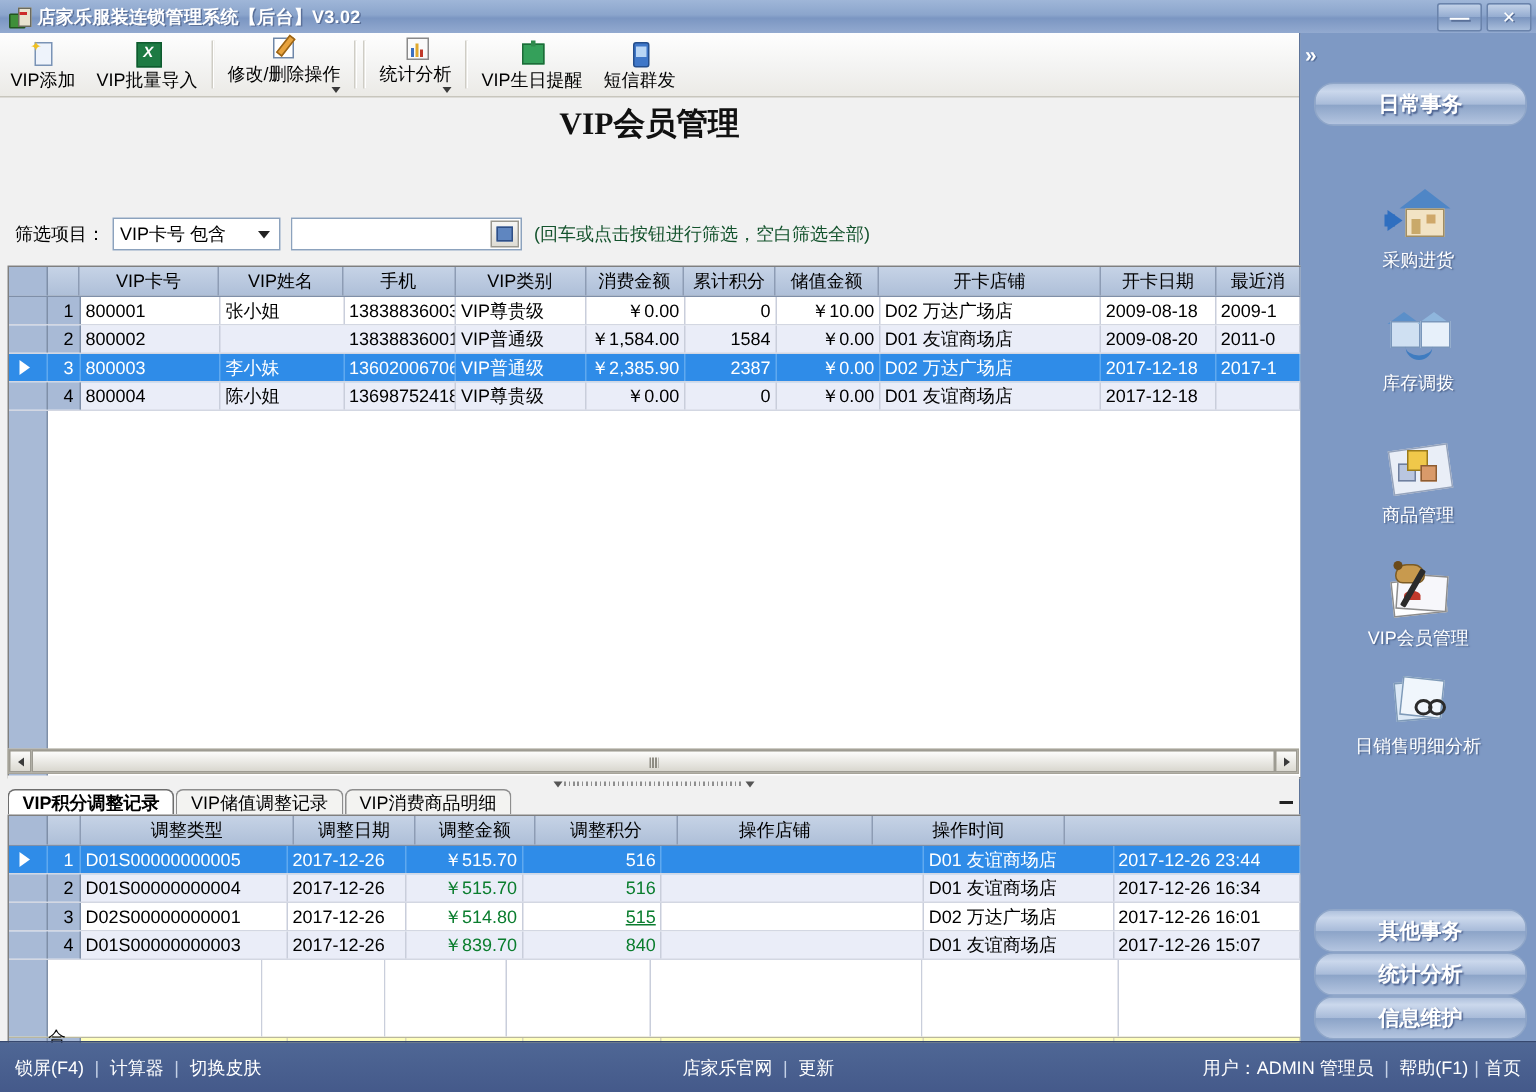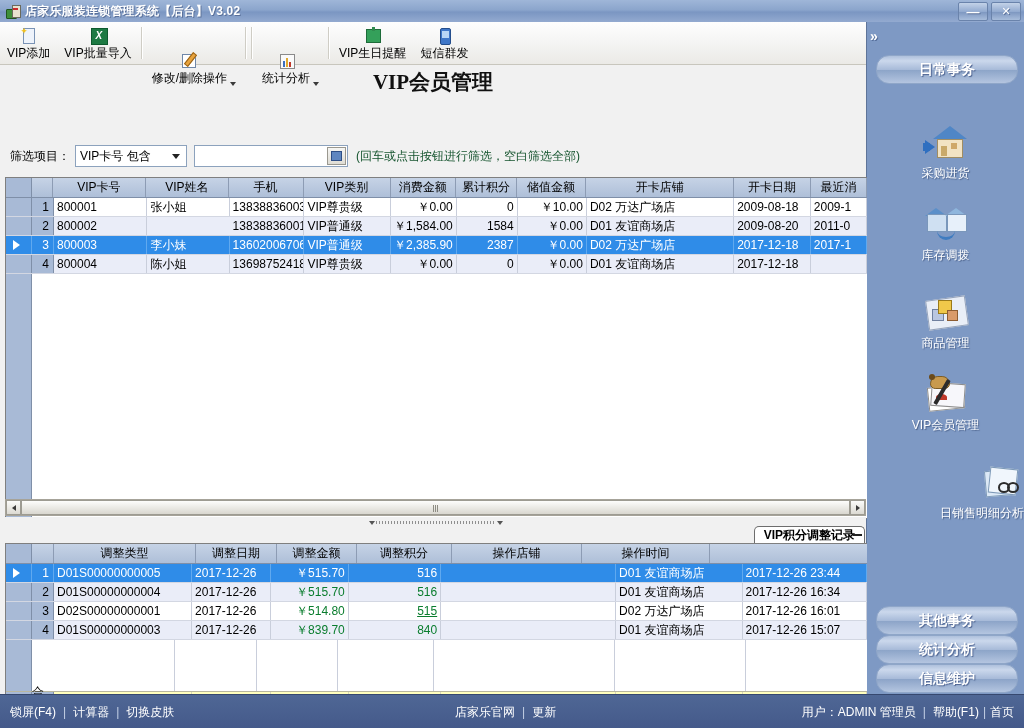--- a/index.html
+++ b/index.html
@@ -46,21 +46,21 @@
     border-bottom:1px solid #c8c6bd;display:flex;align-items:flex-start;
   }
   .tbtn{height:42px;display:flex;flex-direction:column;align-items:center;justify-content:center;
      padding:1px 7px 0 7px;cursor:pointer;position:relative;}
   .tbtn .lbl{font-size:12px;color:#000;white-space:nowrap;margin-top:1px;}
   .tbtn .ic{width:17px;height:17px;position:relative;}
   .tsep{width:1px;height:32px;margin:5px 2px;background:#cfcdc5;border-right:1px solid #fff;}
   .drop{margin-left:3px;align-self:flex-end;margin-bottom:4px;
      border-left:3px solid transparent;border-right:3px solid transparent;border-top:4px solid #3a3a3a;
      width:0;height:0;cursor:pointer;}
-  .tbtn.withdrop{flex-direction:row;align-items:center;padding-bottom:2px;margin-top:25px;}
+  .tbtn.withdrop{flex-direction:column;align-items:flex-start;padding-bottom:2px;}
   .tbtn.withdrop .stack{display:flex;flex-direction:column;align-items:center;}
 
   
   .ic-doc{position:absolute;left:3px;top:1px;width:10px;height:14px;background:#eef3fb;border:1px solid #7a93b5;}
   .ic-star{position:absolute;left:0px;top:0px;color:#f0c020;font-size:9px;line-height:9px;}
   .ic-xls{position:absolute;left:1px;top:1px;width:15px;height:15px;background:#1d7a43;border:1px solid #0e5a2e;}
   .ic-xls:after{content:"X";position:absolute;left:4px;top:1px;color:#fff;font-size:10px;font-weight:bold;}
   .ic-pen{position:absolute;left:1px;top:2px;width:12px;height:12px;background:#fff;border:1px solid #6f87a8;}
   .ic-pen:after{content:"";position:absolute;left:5px;top:-3px;width:3px;height:13px;background:#e8a33d;
      border:1px solid #9a6418;transform:rotate(38deg);}
@@ -128,21 +128,21 @@
   .sb-thumb:after{content:"";position:absolute;left:50%;top:4px;margin-left:-3px;width:6px;height:7px;
      background:repeating-linear-gradient(to right,#8e8c83 0 1px,transparent 1px 2px);}
   .sb-track{flex:1;}
 
   .splitter{position:absolute;left:5px;top:495px;width:861px;height:11px;background:#f1f1f1;
      display:flex;align-items:center;justify-content:center;cursor:row-resize;}
   .splitter .grip{display:flex;align-items:center;gap:1px;color:#4a4a4a;font-size:8px;}
   .splitter .dots{width:120px;height:3px;background:repeating-linear-gradient(to right,#8f8f8f 0 1px,transparent 1px 3px);}
 
   
-  .tabstrip{position:absolute;left:5px;top:504px;width:861px;height:17px;display:flex;align-items:flex-end;flex-direction:column;}
+  .tabstrip{position:absolute;left:5px;top:504px;width:861px;height:17px;display:flex;align-items:flex-end;}
   .tab{height:16px;padding:0 9px;font-size:12px;display:flex;align-items:center;
      border:1px solid #8d8d8d;border-bottom:none;background:#f3f3f1;
      border-radius:5px 5px 0 0;margin-right:1px;color:#000;cursor:pointer;
      transform:skewX(0deg);}
   .tab.active{font-weight:bold;background:#fff;border-color:#6d6d6d;}
   .tabcollapse{position:absolute;right:3px;top:3px;width:12px;height:11px;cursor:pointer;
      display:flex;align-items:center;justify-content:center;}
   .tabcollapse .bar{width:9px;height:2px;background:#222;}
 
   #detailgrid{left:5px;top:521px;width:861px;height:169px;}
@@ -545,21 +545,21 @@
         <i class="sheet"></i>
           <i class="sheet2"></i>
           <i class="redmark"></i>
           <i class="mouse"></i>
           <i class="mouse-ear"></i>
           <i class="pen"></i>
       </span>
       <span class="label">VIP会员管理</span>
     </div>
 
-    <div class="navitem" style="top:440px;align-items:flex-end;">
+    <div class="navitem" style="top:424px;">
       <span class="navicon">
         <i class="book"></i>
           <i class="book2"></i>
           <i class="glasses"></i>
           <i class="glasses2"></i>
       </span>
       <span class="label">日销售明细分析</span>
     </div>
 
     <span class="sbtn" style="top:584px;">其他事务</span>

